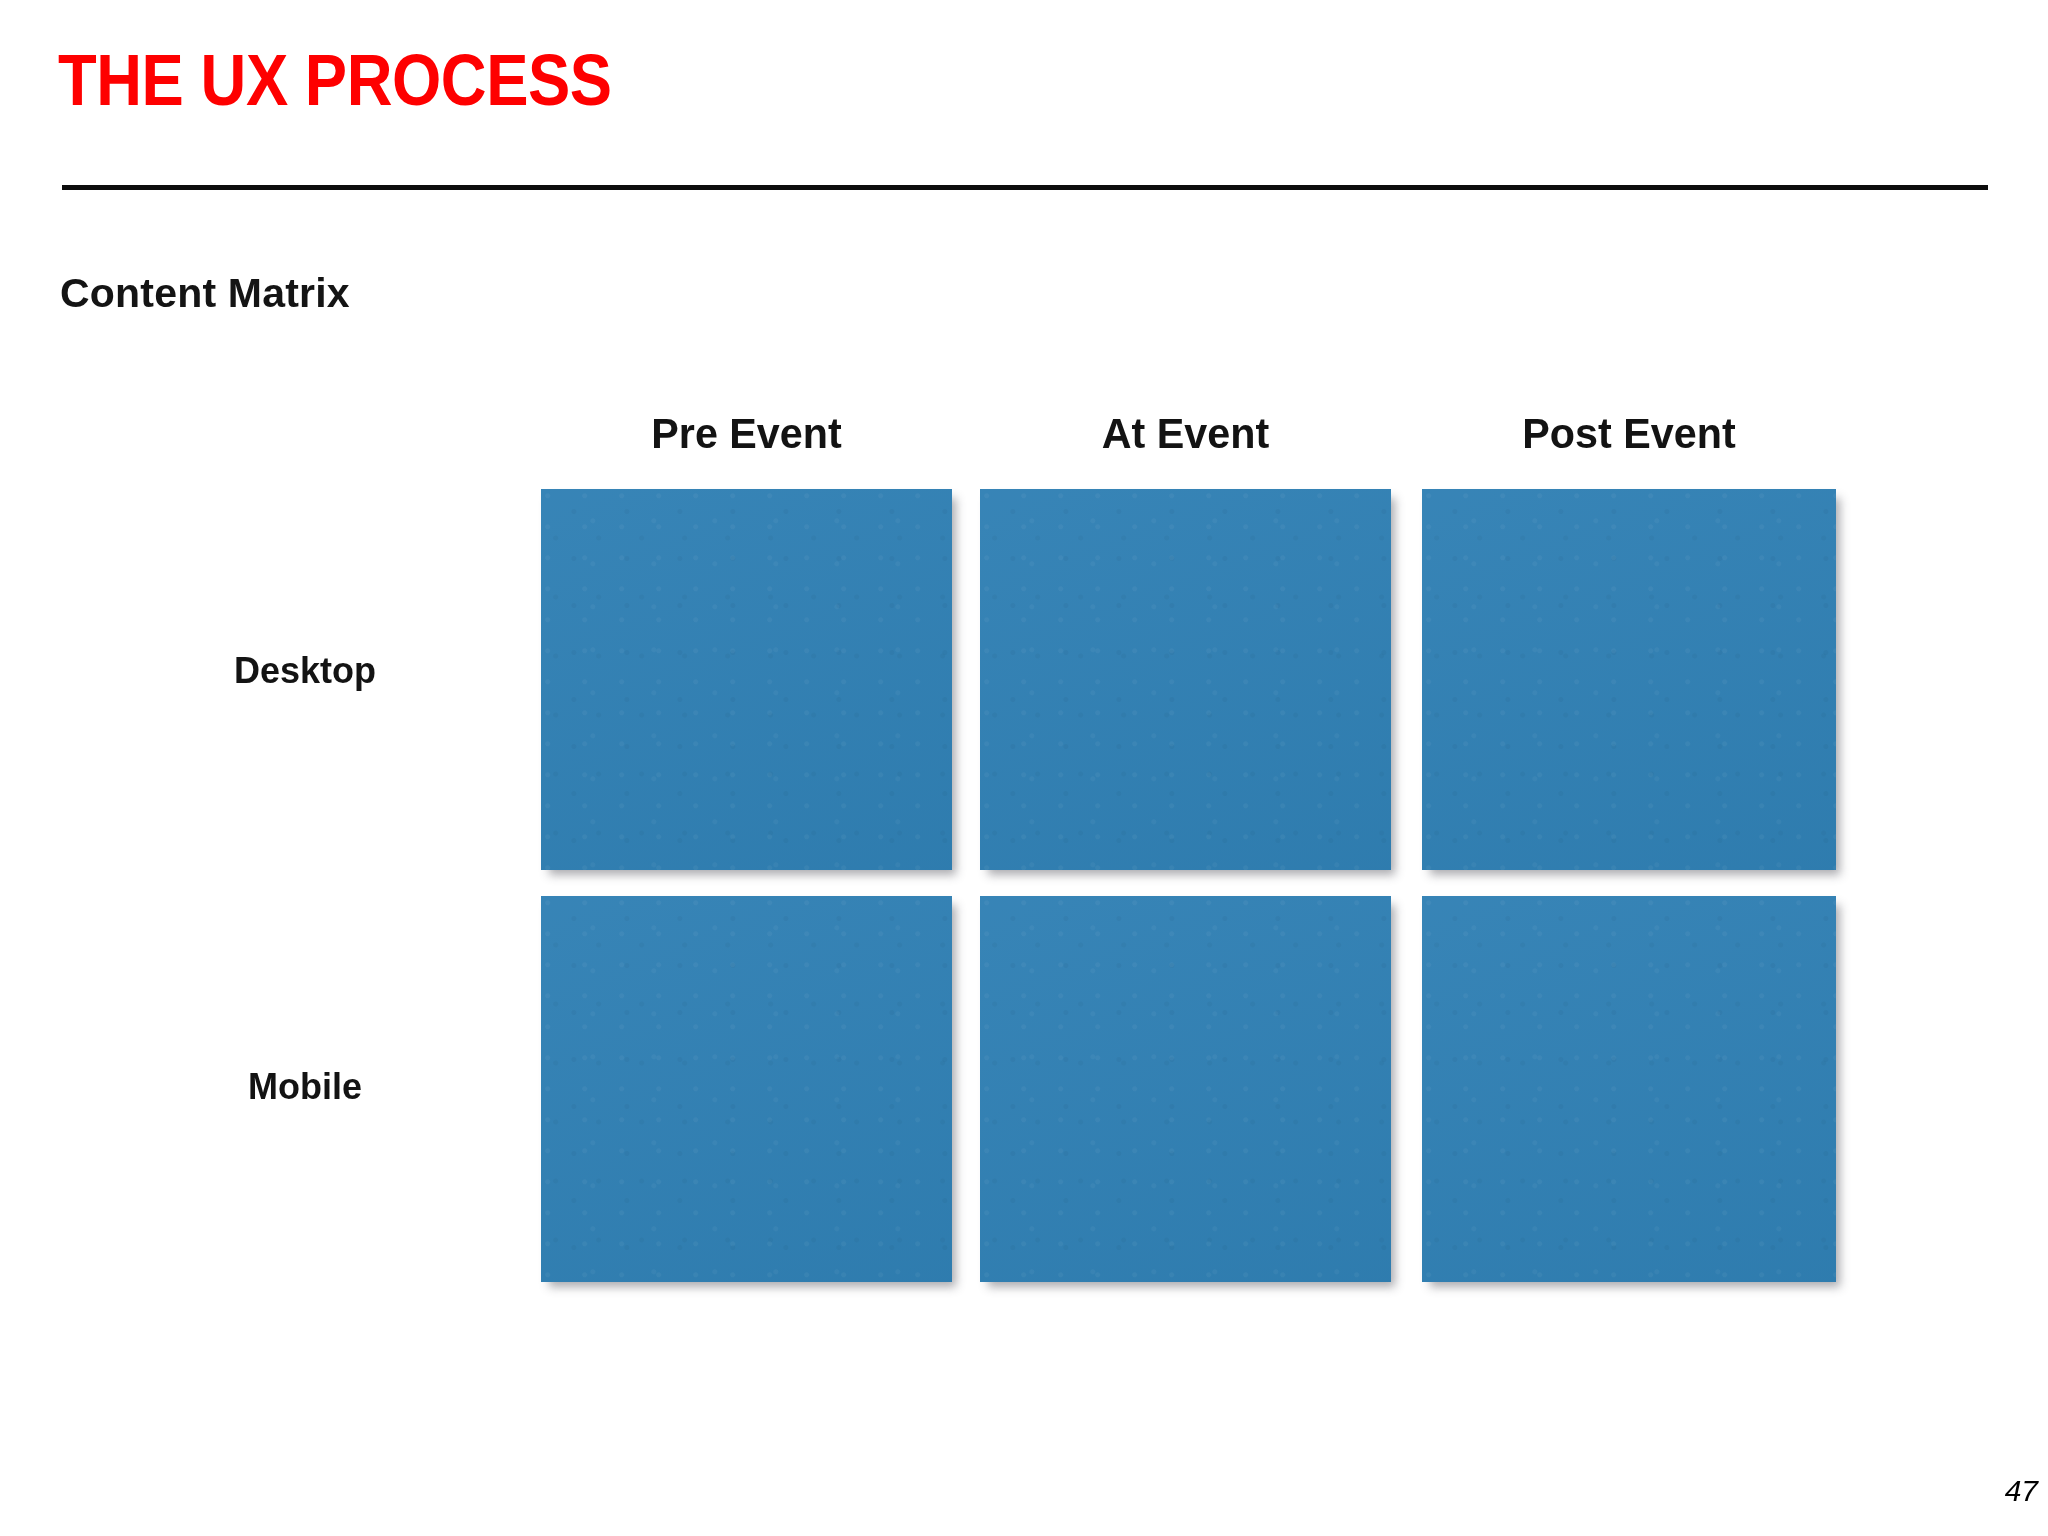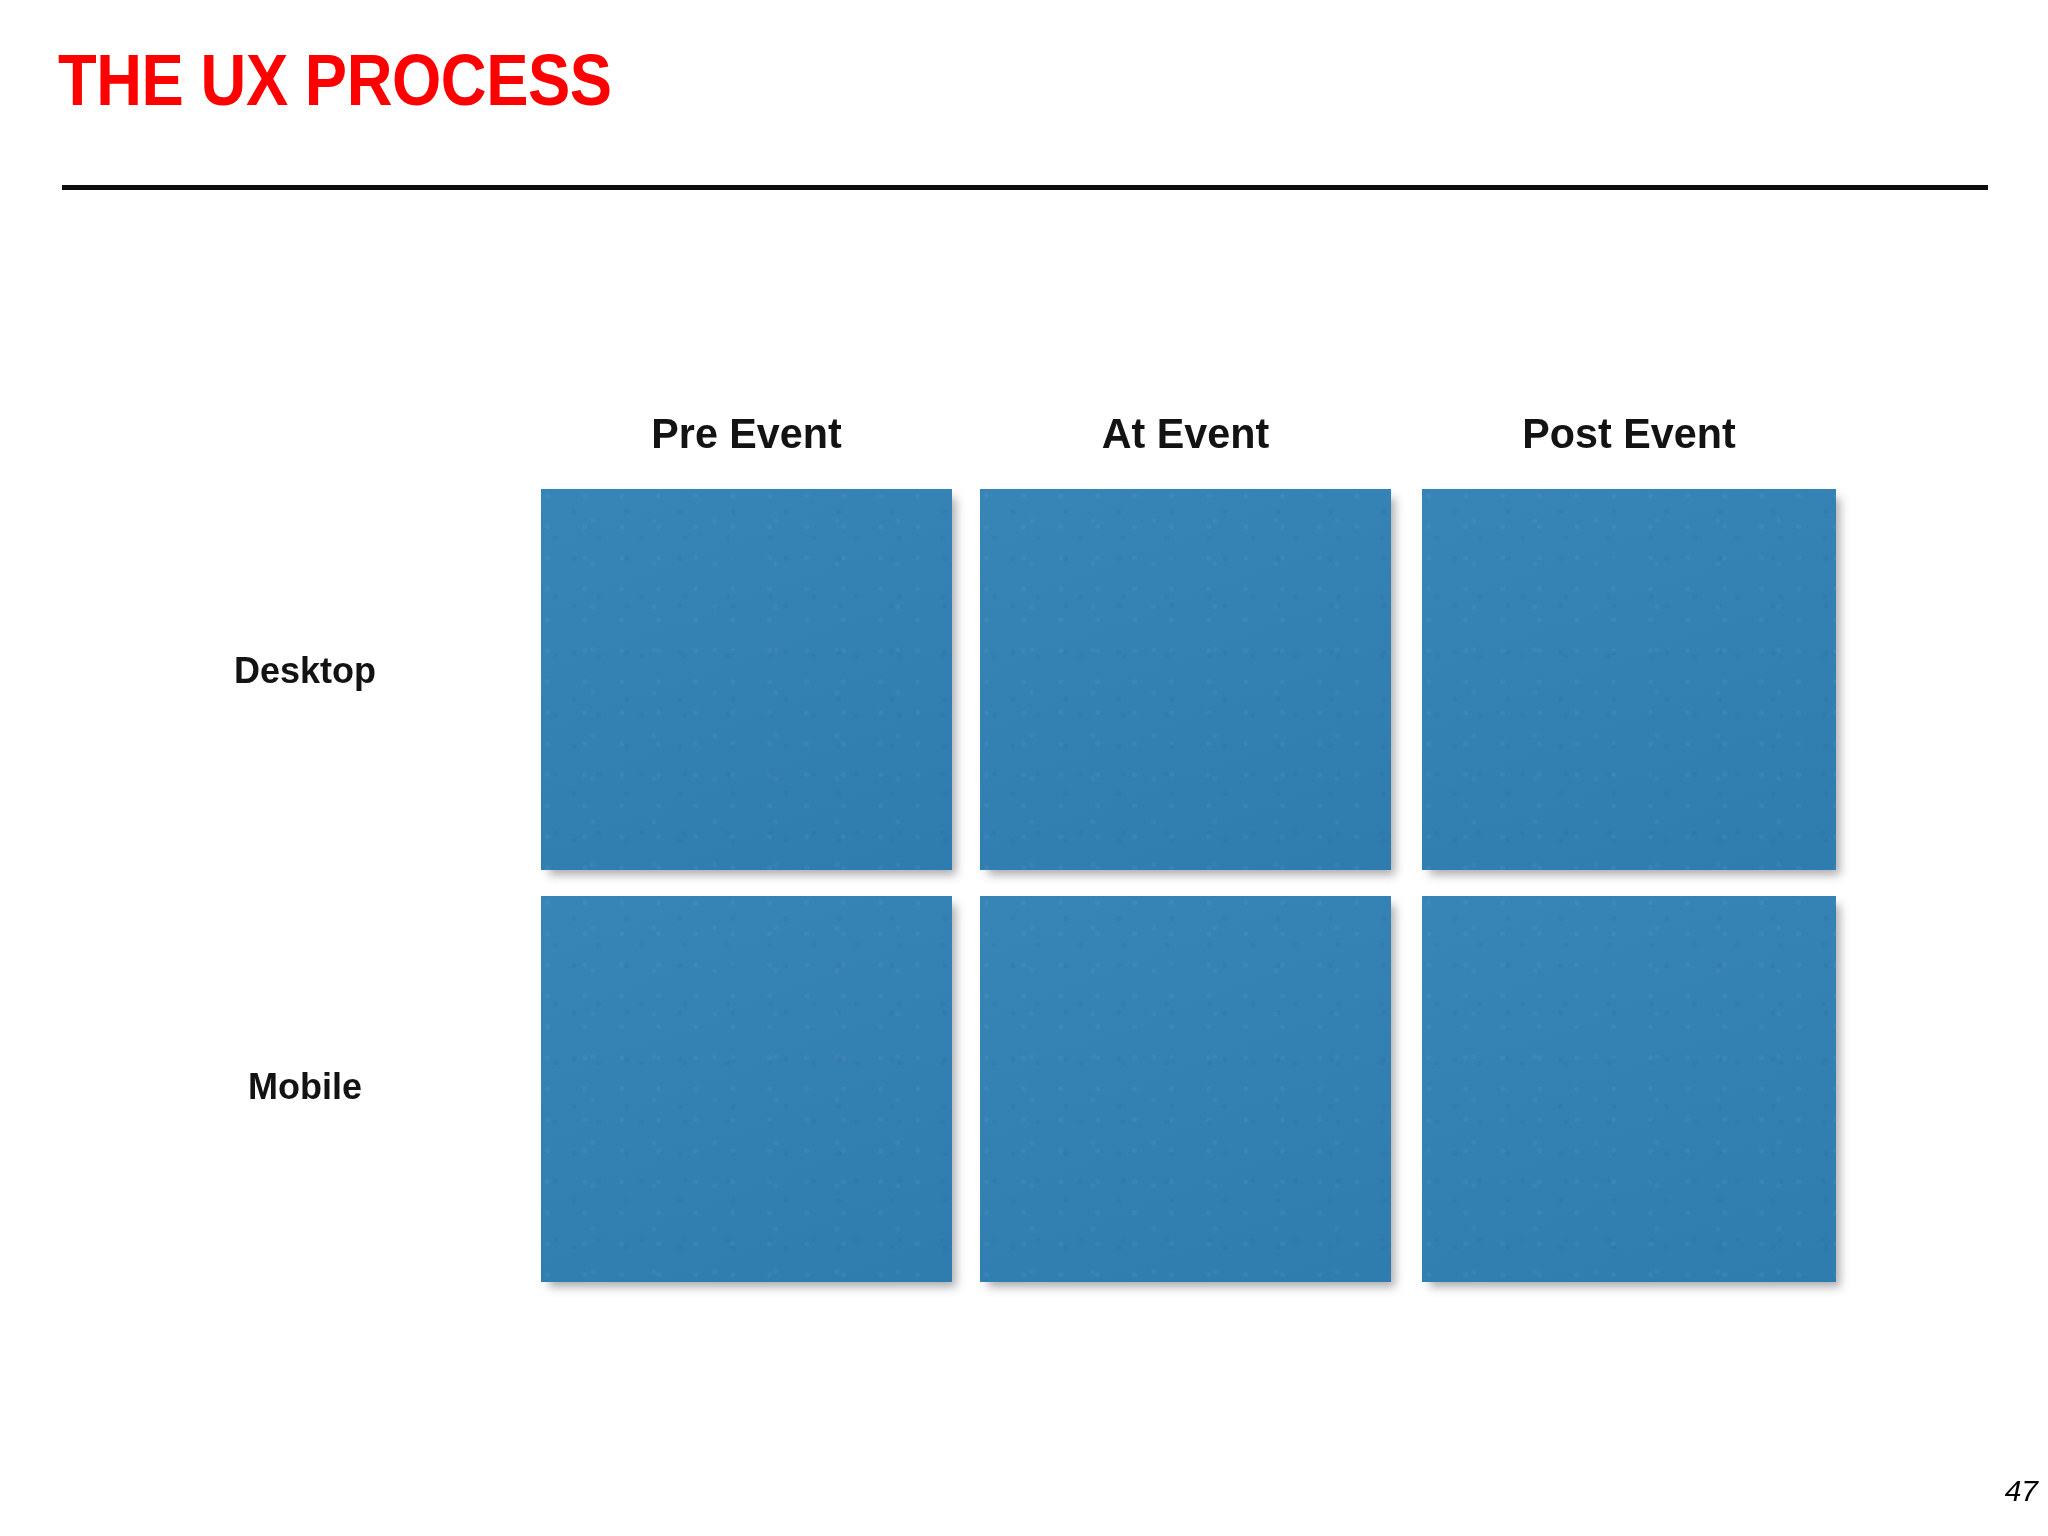--- a/index.html
+++ b/index.html
@@ -126,20 +126,21 @@
 </style>
 </head>
 <body>
 
 <div class="slide">
 
   <div class="slide-title">THE UX PROCESS</div>
 
   <div class="title-rule"></div>
 
+  <div class="section-heading">Content Matrix</div>
 
   <div class="matrix">
 
     <div class="col-header c0">Pre Event</div>
     <div class="col-header c1">At Event</div>
     <div class="col-header c2">Post Event</div>
 
     <div class="row-label r0">Desktop</div>
     <div class="row-label r1">Mobile</div>
 

